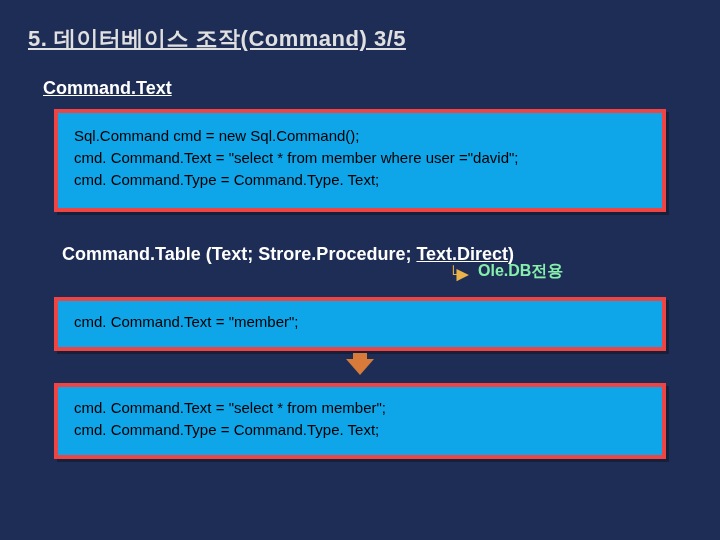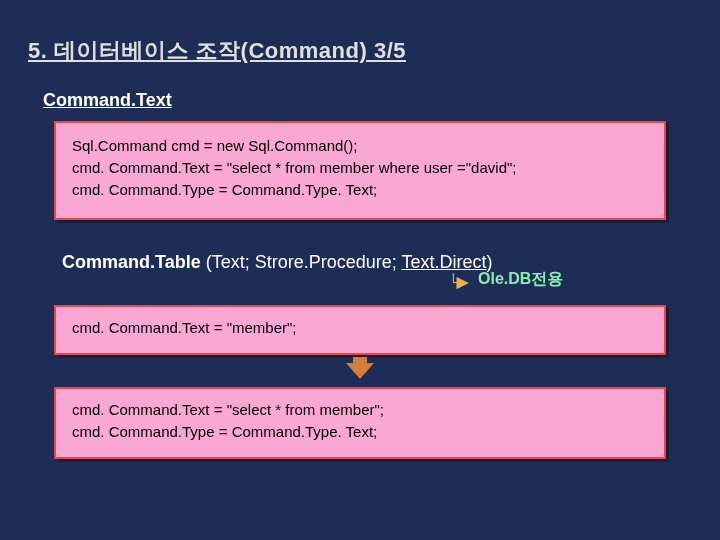--- a/index.html
+++ b/index.html
@@ -8,59 +8,59 @@
     background: #1e2d56;
     font-family: "Malgun Gothic", "Segoe UI", sans-serif;
     color: #fff;
     position: relative;
     overflow: hidden;
   }
   .slide {
     width: 720px;
     height: 528px;
     position: relative;
-    padding: 36px 28px 24px 28px;
+    padding: 24px 28px 24px 28px;
   }
   .title {
     color: #e0e0e0;
     font-size: 22px;
     font-weight: 700;
     text-decoration: underline;
     letter-spacing: 0.5px;
   }
   .subtitle {
     margin-top: 24px;
     margin-left: 15px;
     color: #fff;
     font-size: 18px;
     font-weight: 700;
     text-decoration: underline;
   }
   .codebox {
-    background: #f9a8d4;
+    background: #0ea5e9;
     color: #000;
-    border: 2px solid #ef4444;
+    border: 4px solid #ef4444;
     box-shadow: 3px 3px 0 #17203a;
     margin-left: 26px;
     margin-right: 26px;
     padding: 10px 16px 14px 16px;
     font-size: 15px;
     line-height: 1.45;
     font-family: "Malgun Gothic", "Segoe UI", sans-serif;
   }
   .codebox .line { white-space: pre; }
   .box1 { margin-top: 10px; padding-top: 12px; padding-bottom: 18px; }
   .section2 {
     margin-top: 32px;
     margin-left: 34px;
     font-size: 18px;
     color: #fff;
   }
   .section2 .lead { font-weight: 700; }
-  .section2 .sub { font-weight: 400; text-align: right; }
+  .section2 .sub { font-weight: 700; text-align: right; }
   .section2 .td { text-decoration: underline; }
   .annot-wrap {
     position: relative;
     margin-left: 34px;
     height: 26px;
   }
   .annot-arrow {
     position: absolute;
     left: 386px; top: 0;
     color: #e9b24a;

